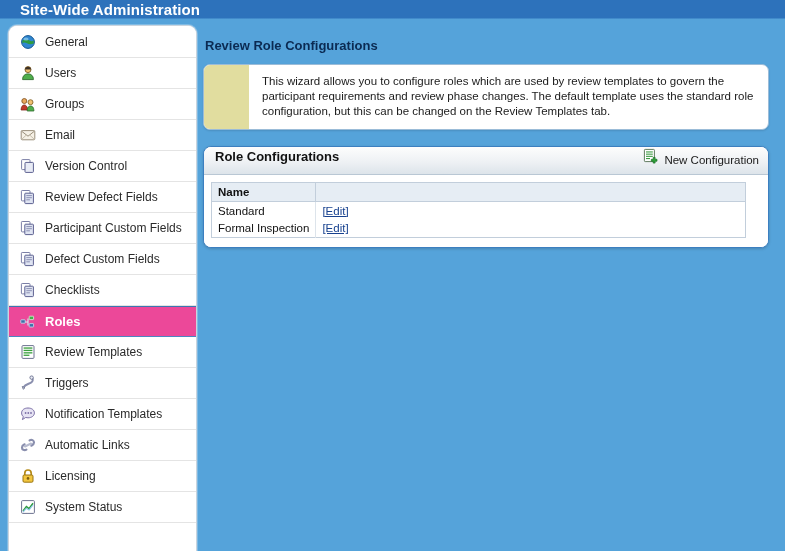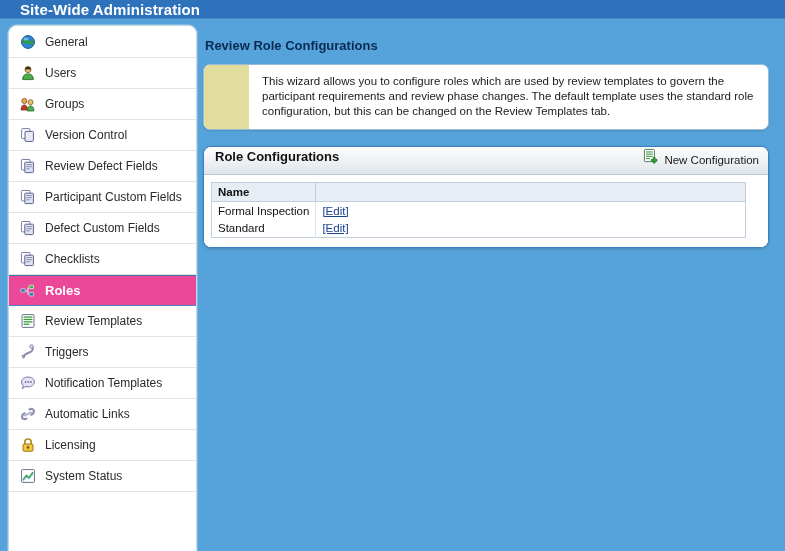--- a/index.html
+++ b/index.html
@@ -247,20 +247,30 @@
         <svg width="16" height="16" viewBox="0 0 16 16">
           <circle cx="4.3" cy="5" r="2.5" fill="#e8a85c" stroke="#7a4b1a" stroke-width="0.8"></circle>
           <path d="M1.1 14 C1.1 10.4 2.6 9 4.3 9 C6 9 7.5 10.4 7.5 14 Z" fill="#c0392b" stroke="#7d2318" stroke-width="0.8"></path>
           <circle cx="10.5" cy="6.2" r="2.5" fill="#f0c070" stroke="#7a5a20" stroke-width="0.8"></circle>
           <path d="M7.2 15 C7.2 11.3 8.8 10 10.5 10 C12.3 10 13.9 11.3 13.9 15 Z" fill="#4fae4c" stroke="#2d6b2b" stroke-width="0.8"></path>
         </svg>
       </span>
       <span class="nav-label">Groups</span>
     </div>
 
+    <div class="nav-item">
+      <span class="nav-icon">
+        <svg width="16" height="16" viewBox="0 0 16 16">
+          <rect x="1.2" y="3.6" width="13.6" height="9.2" rx="1" fill="#f6f1e6" stroke="#9a8f7c" stroke-width="1"></rect>
+          <path d="M1.6 4.2 L8 9.2 L14.4 4.2" fill="none" stroke="#9a8f7c" stroke-width="1"></path>
+          <path d="M1.6 12.4 L6 8.3 M14.4 12.4 L10 8.3" fill="none" stroke="#c2b9a6" stroke-width="0.9"></path>
+        </svg>
+      </span>
+      <span class="nav-label">Email</span>
+    </div>
 
     <div class="nav-item">
       <span class="nav-icon">
         <svg width="16" height="16" viewBox="0 0 16 16">
           <rect x="1.6" y="1.6" width="8.4" height="10" rx="0.8" fill="#ffffff" stroke="#7b7fa6" stroke-width="1"></rect>
           <rect x="5" y="4.4" width="8.4" height="10" rx="0.8" fill="#e8ebf5" stroke="#5c6090" stroke-width="1"></rect>
         </svg>
       </span>
       <span class="nav-label">Version Control</span>
     </div>
@@ -429,27 +439,27 @@
       <div class="panel-body">
         <table class="roles">
           <thead>
             <tr>
               <th>Name</th>
               <th class="blank"></th>
             </tr>
           </thead>
           <tbody>
             <tr>
-              <td class="name">Formal Inspection</td>
+              <td class="name">Standard</td>
               <td class="act">
                 <span class="edit-link">[Edit]</span>
               </td>
             </tr>
             <tr>
-              <td class="name">Standard</td>
+              <td class="name">Formal Inspection</td>
               <td class="act">
                 <span class="edit-link">[Edit]</span>
               </td>
             </tr>
           </tbody>
         </table>
       </div>
     </div>
 
   </div>

